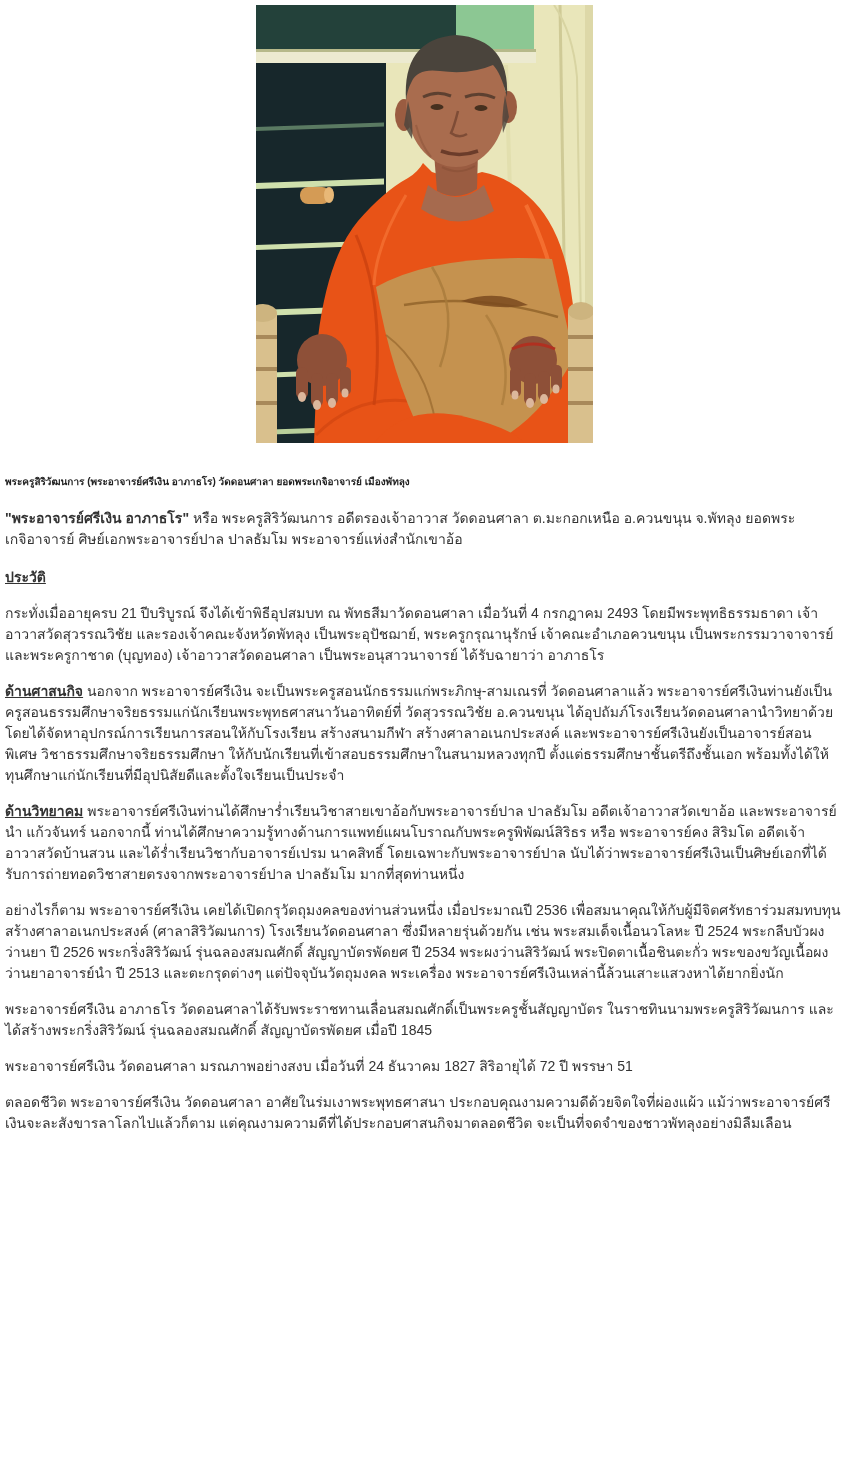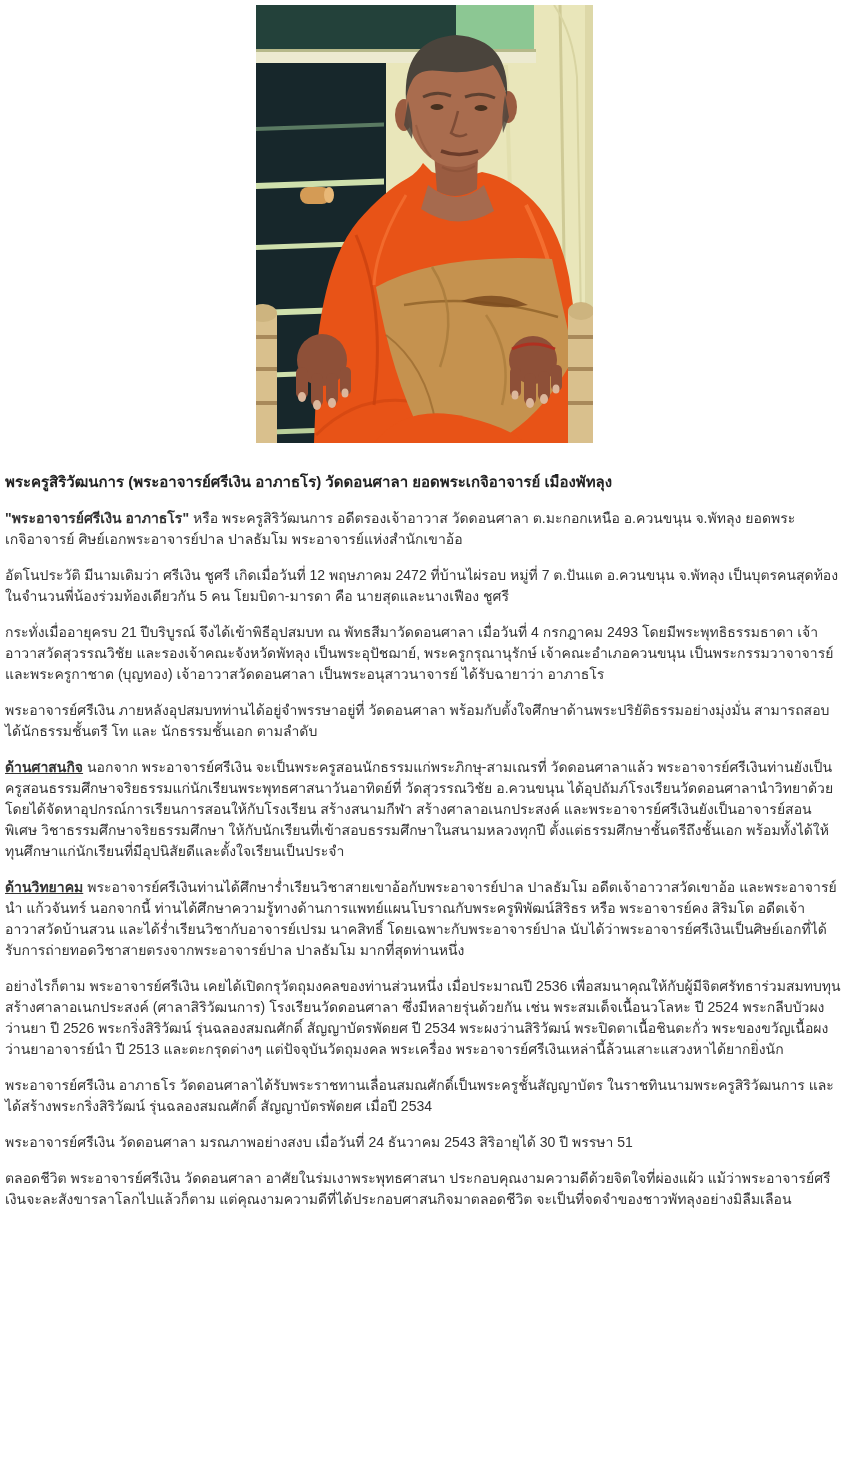--- a/index.html
+++ b/index.html
@@ -11,21 +11,21 @@
     font-family:"Liberation Sans",sans-serif;
     font-size:14px;
     line-height:21px;
   }
   .photo-wrap{
     width:337px;
     margin:5px auto 0 auto;
   }
   .photo-wrap svg{display:block;}
   h1.article-title{
-    font-size:15px;
+    font-size:10px;
     line-height:22px;
     font-weight:bold;
     color:#222222;
     margin:28px 0 0 0;
   }
   .article-body p{margin:15px 0 0 0;}
   .article-body p.heading{margin:17px 0 0 0;}
   .seg-b{font-weight:bold;}
   .seg-u{text-decoration:underline;}
 </style>
@@ -133,24 +133,23 @@
         <rect x="312" y="362" width="26" height="4" fill="#a8895a"></rect>
         <rect x="312" y="396" width="26" height="4" fill="#a8895a"></rect>
       </g>
     </svg>
   </div>
 
   <h1 class="article-title">พระครูสิริวัฒนการ (พระอาจารย์ศรีเงิน อาภาธโร) วัดดอนศาลา ยอดพระเกจิอาจารย์ เมืองพัทลุง</h1>
 
   <div class="article-body">
       <p><span class="seg-b">"พระอาจารย์ศรีเงิน อาภาธโร"</span><span> หรือ พระครูสิริวัฒนการ อดีตรองเจ้าอาวาส วัดดอนศาลา ต.มะกอกเหนือ อ.ควนขนุน จ.พัทลุง ยอดพระเกจิอาจารย์ ศิษย์เอกพระอาจารย์ปาล ปาลธัมโม พระอาจารย์แห่งสำนักเขาอ้อ</span></p>
-      <p><span>อัตโนประวัติ มีนามเดิมว่า ศรีเงิน ชูศรี เกิดเมื่อวันที่ 12 พฤษภาคม 2472 ที่บ้านไผ่รอบ หมู่ที่ 7 ต.ปันแต อ.ควนขนุน จ.พัทลุง เป็นบุตรคนสุดท้องในจำนวนพี่น้องร่วมท้องเดียวกัน 5 คน โยมบิดา-มารดา คือ นายสุดและนางเฟือง ชูศรี</span></p>
+      <p class="heading"><span class="seg-b seg-u">ประวัติ</span></p>
       <p><span>กระทั่งเมื่ออายุครบ 21 ปีบริบูรณ์ จึงได้เข้าพิธีอุปสมบท ณ พัทธสีมาวัดดอนศาลา เมื่อวันที่ 4 กรกฎาคม 2493 โดยมีพระพุทธิธรรมธาดา เจ้าอาวาสวัดสุวรรณวิชัย และรองเจ้าคณะจังหวัดพัทลุง เป็นพระอุปัชฌาย์, พระครูกรุณานุรักษ์ เจ้าคณะอำเภอควนขนุน เป็นพระกรรมวาจาจารย์ และพระครูกาชาด (บุญทอง) เจ้าอาวาสวัดดอนศาลา เป็นพระอนุสาวนาจารย์ ได้รับฉายาว่า อาภาธโร</span></p>
-      <p><span>พระอาจารย์ศรีเงิน ภายหลังอุปสมบทท่านได้อยู่จำพรรษาอยู่ที่ วัดดอนศาลา พร้อมกับตั้งใจศึกษาด้านพระปริยัติธรรมอย่างมุ่งมั่น สามารถสอบได้นักธรรมชั้นตรี โท และ นักธรรมชั้นเอก ตามลำดับ</span></p>
       <p><span class="seg-b seg-u">ด้านศาสนกิจ</span><span> นอกจาก พระอาจารย์ศรีเงิน จะเป็นพระครูสอนนักธรรมแก่พระภิกษุ-สามเณรที่ วัดดอนศาลาแล้ว พระอาจารย์ศรีเงินท่านยังเป็นครูสอนธรรมศึกษาจริยธรรมแก่นักเรียนพระพุทธศาสนาวันอาทิตย์ที่ วัดสุวรรณวิชัย อ.ควนขนุน ได้อุปถัมภ์โรงเรียนวัดดอนศาลานำวิทยาด้วย โดยได้จัดหาอุปกรณ์การเรียนการสอนให้กับโรงเรียน สร้างสนามกีฬา สร้างศาลาอเนกประสงค์ และพระอาจารย์ศรีเงินยังเป็นอาจารย์สอนพิเศษ วิชาธรรมศึกษาจริยธรรมศึกษา ให้กับนักเรียนที่เข้าสอบธรรมศึกษาในสนามหลวงทุกปี ตั้งแต่ธรรมศึกษาชั้นตรีถึงชั้นเอก พร้อมทั้งได้ให้ทุนศึกษาแก่นักเรียนที่มีอุปนิสัยดีและตั้งใจเรียนเป็นประจำ</span></p>
       <p><span class="seg-b seg-u">ด้านวิทยาคม</span><span> พระอาจารย์ศรีเงินท่านได้ศึกษาร่ำเรียนวิชาสายเขาอ้อกับพระอาจารย์ปาล ปาลธัมโม อดีตเจ้าอาวาสวัดเขาอ้อ และพระอาจารย์นำ แก้วจันทร์ นอกจากนี้ ท่านได้ศึกษาความรู้ทางด้านการแพทย์แผนโบราณกับพระครูพิพัฒน์สิริธร หรือ พระอาจารย์คง สิริมโต อดีตเจ้าอาวาสวัดบ้านสวน และได้ร่ำเรียนวิชากับอาจารย์เปรม นาคสิทธิ์ โดยเฉพาะกับพระอาจารย์ปาล นับได้ว่าพระอาจารย์ศรีเงินเป็นศิษย์เอกที่ได้รับการถ่ายทอดวิชาสายตรงจากพระอาจารย์ปาล ปาลธัมโม มากที่สุดท่านหนึ่ง</span></p>
       <p><span>อย่างไรก็ตาม พระอาจารย์ศรีเงิน เคยได้เปิดกรุวัตถุมงคลของท่านส่วนหนึ่ง เมื่อประมาณปี 2536 เพื่อสมนาคุณให้กับผู้มีจิตศรัทธาร่วมสมทบทุนสร้างศาลาอเนกประสงค์ (ศาลาสิริวัฒนการ) โรงเรียนวัดดอนศาลา ซึ่งมีหลายรุ่นด้วยกัน เช่น พระสมเด็จเนื้อนวโลหะ ปี 2524 พระกลีบบัวผงว่านยา ปี 2526 พระกริ่งสิริวัฒน์ รุ่นฉลองสมณศักดิ์ สัญญาบัตรพัดยศ ปี 2534 พระผงว่านสิริวัฒน์ พระปิดตาเนื้อชินตะกั่ว พระของขวัญเนื้อผงว่านยาอาจารย์นำ ปี 2513 และตะกรุดต่างๆ แต่ปัจจุบันวัตถุมงคล พระเครื่อง พระอาจารย์ศรีเงินเหล่านี้ล้วนเสาะแสวงหาได้ยากยิ่งนัก</span></p>
-      <p><span>พระอาจารย์ศรีเงิน อาภาธโร วัดดอนศาลาได้รับพระราชทานเลื่อนสมณศักดิ์เป็นพระครูชั้นสัญญาบัตร ในราชทินนามพระครูสิริวัฒนการ และได้สร้างพระกริ่งสิริวัฒน์ รุ่นฉลองสมณศักดิ์ สัญญาบัตรพัดยศ เมื่อปี 2534</span></p>
-      <p><span>พระอาจารย์ศรีเงิน วัดดอนศาลา มรณภาพอย่างสงบ เมื่อวันที่ 24 ธันวาคม 2543 สิริอายุได้ 30 ปี พรรษา 51</span></p>
+      <p><span>พระอาจารย์ศรีเงิน อาภาธโร วัดดอนศาลาได้รับพระราชทานเลื่อนสมณศักดิ์เป็นพระครูชั้นสัญญาบัตร ในราชทินนามพระครูสิริวัฒนการ และได้สร้างพระกริ่งสิริวัฒน์ รุ่นฉลองสมณศักดิ์ สัญญาบัตรพัดยศ เมื่อปี 1845</span></p>
+      <p><span>พระอาจารย์ศรีเงิน วัดดอนศาลา มรณภาพอย่างสงบ เมื่อวันที่ 24 ธันวาคม 1827 สิริอายุได้ 72 ปี พรรษา 51</span></p>
       <p><span>ตลอดชีวิต พระอาจารย์ศรีเงิน วัดดอนศาลา อาศัยในร่มเงาพระพุทธศาสนา ประกอบคุณงามความดีด้วยจิตใจที่ผ่องแผ้ว แม้ว่าพระอาจารย์ศรีเงินจะละสังขารลาโลกไปแล้วก็ตาม แต่คุณงามความดีที่ได้ประกอบศาสนกิจมาตลอดชีวิต จะเป็นที่จดจำของชาวพัทลุงอย่างมิลืมเลือน</span></p>
     </div>
 
 </div>
 
 </body></html>

